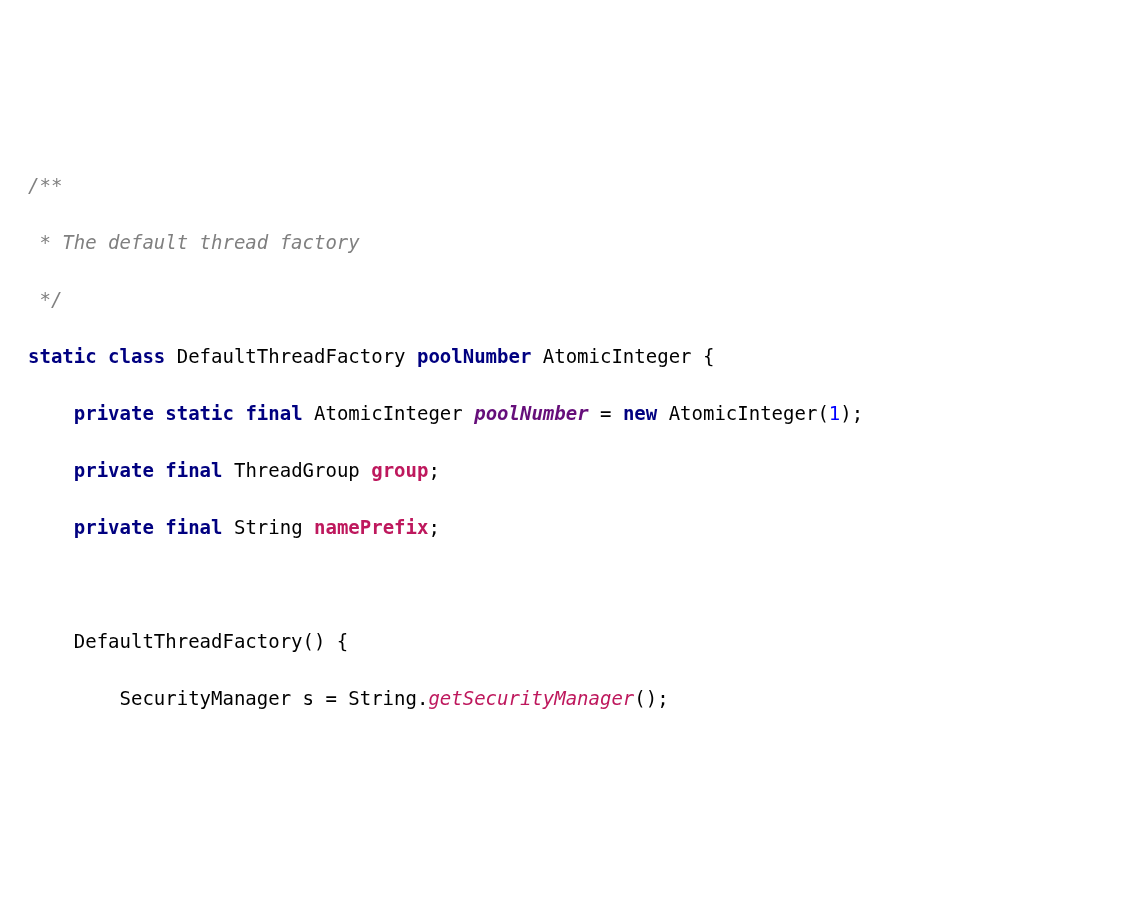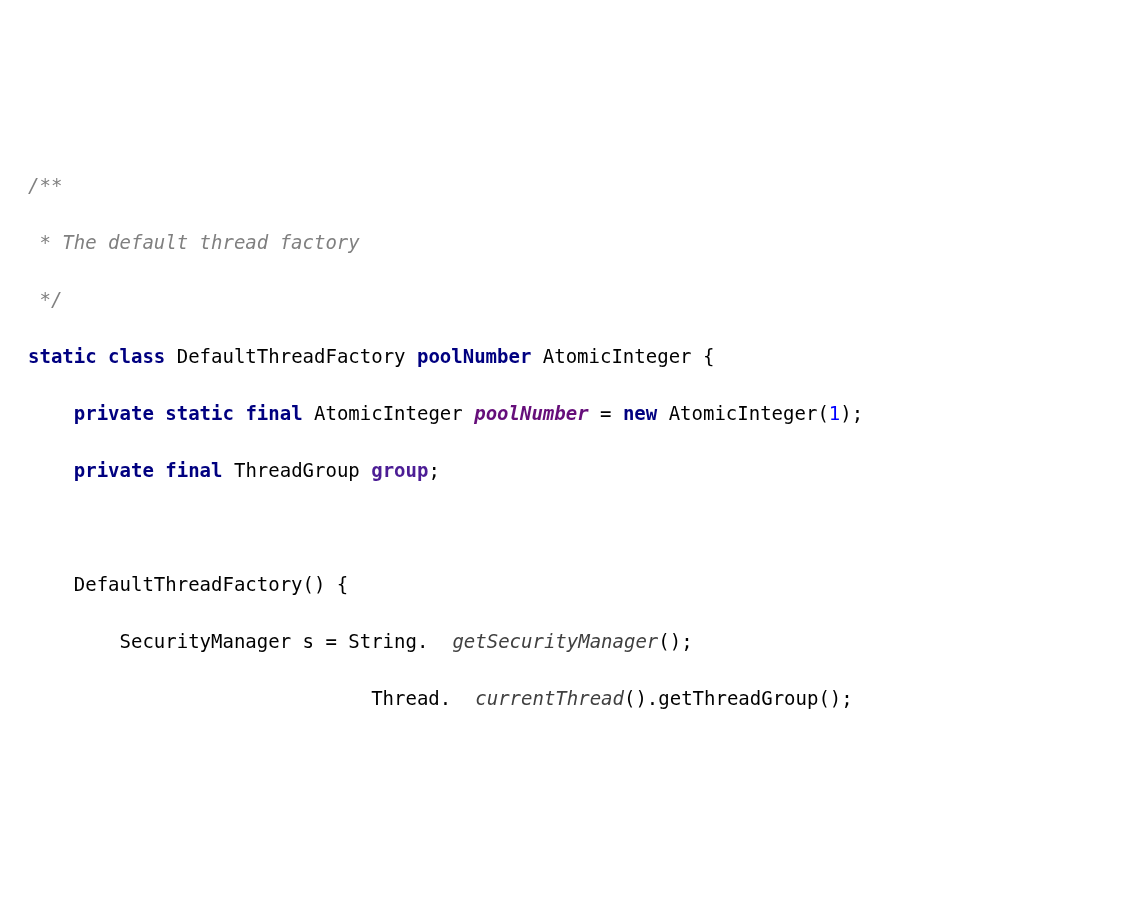--- a/index.html
+++ b/index.html
@@ -10,41 +10,41 @@
     background: #ffffff;
     color: #000000;
     padding: 28px 0 0 28px;
     white-space: pre;
     position: relative;
   }
   .code-container { position: relative; }
   .line { display: block; min-height: 1.5em; }
   .comment { color: #808080; font-style: italic; }
   .keyword { color: #000080; font-weight: bold; }
-  .field { color: #4c1d95; font-weight: bold; }
+  .field { color: #be185d; font-weight: bold; }
   .static-field { color: #660e7a; font-weight: bold; font-style: italic; }
-  .method-italic { color: #404040; font-style: italic; margin-left: 24px; }
+  .method-italic { color: #be185d; font-style: italic; }
   .number { color: #0000ff; }
 </style>
 </head>
 <body>
 
 
 
 <div class="code-container">
 <span class="line"><span class="comment">/**</span></span>
 <span class="line"><span class="comment"> * The default thread factory</span></span>
 <span class="line"><span class="comment"> */</span></span>
 <span class="line"><span class="keyword">static</span> <span class="keyword">class</span><span> DefaultThreadFactory </span><span class="keyword">poolNumber</span><span> AtomicInteger {</span></span>
 <span class="line"><span>    </span><span class="keyword">private</span> <span class="keyword">static</span> <span class="keyword">final</span><span> AtomicInteger </span><span class="static-field">poolNumber</span><span> = </span><span class="keyword">new</span><span> AtomicInteger(</span><span class="number">1</span><span>);</span></span>
 <span class="line"><span>    </span><span class="keyword">private</span> <span class="keyword">final</span><span> ThreadGroup </span><span class="field">group</span><span>;</span></span>
+<span class="line"><span>    </span><span class="keyword">private</span> <span class="keyword">final</span><span> String </span><span class="field">namePrefix</span><span>;</span></span>
 <span class="line"> </span>
 <span class="line"><span>    </span><span>DefaultThreadFactory() {</span></span>
 <span class="line"><span>        </span><span>SecurityManager s = String.</span><span class="method-italic">getSecurityManager</span><span>();</span></span>
-<span class="line"><span>                              </span><span>Thread.</span><span class="method-italic">currentThread</span><span>().getThreadGroup();</span></span>
 
 
 
 
 
 
 
 
 
 

